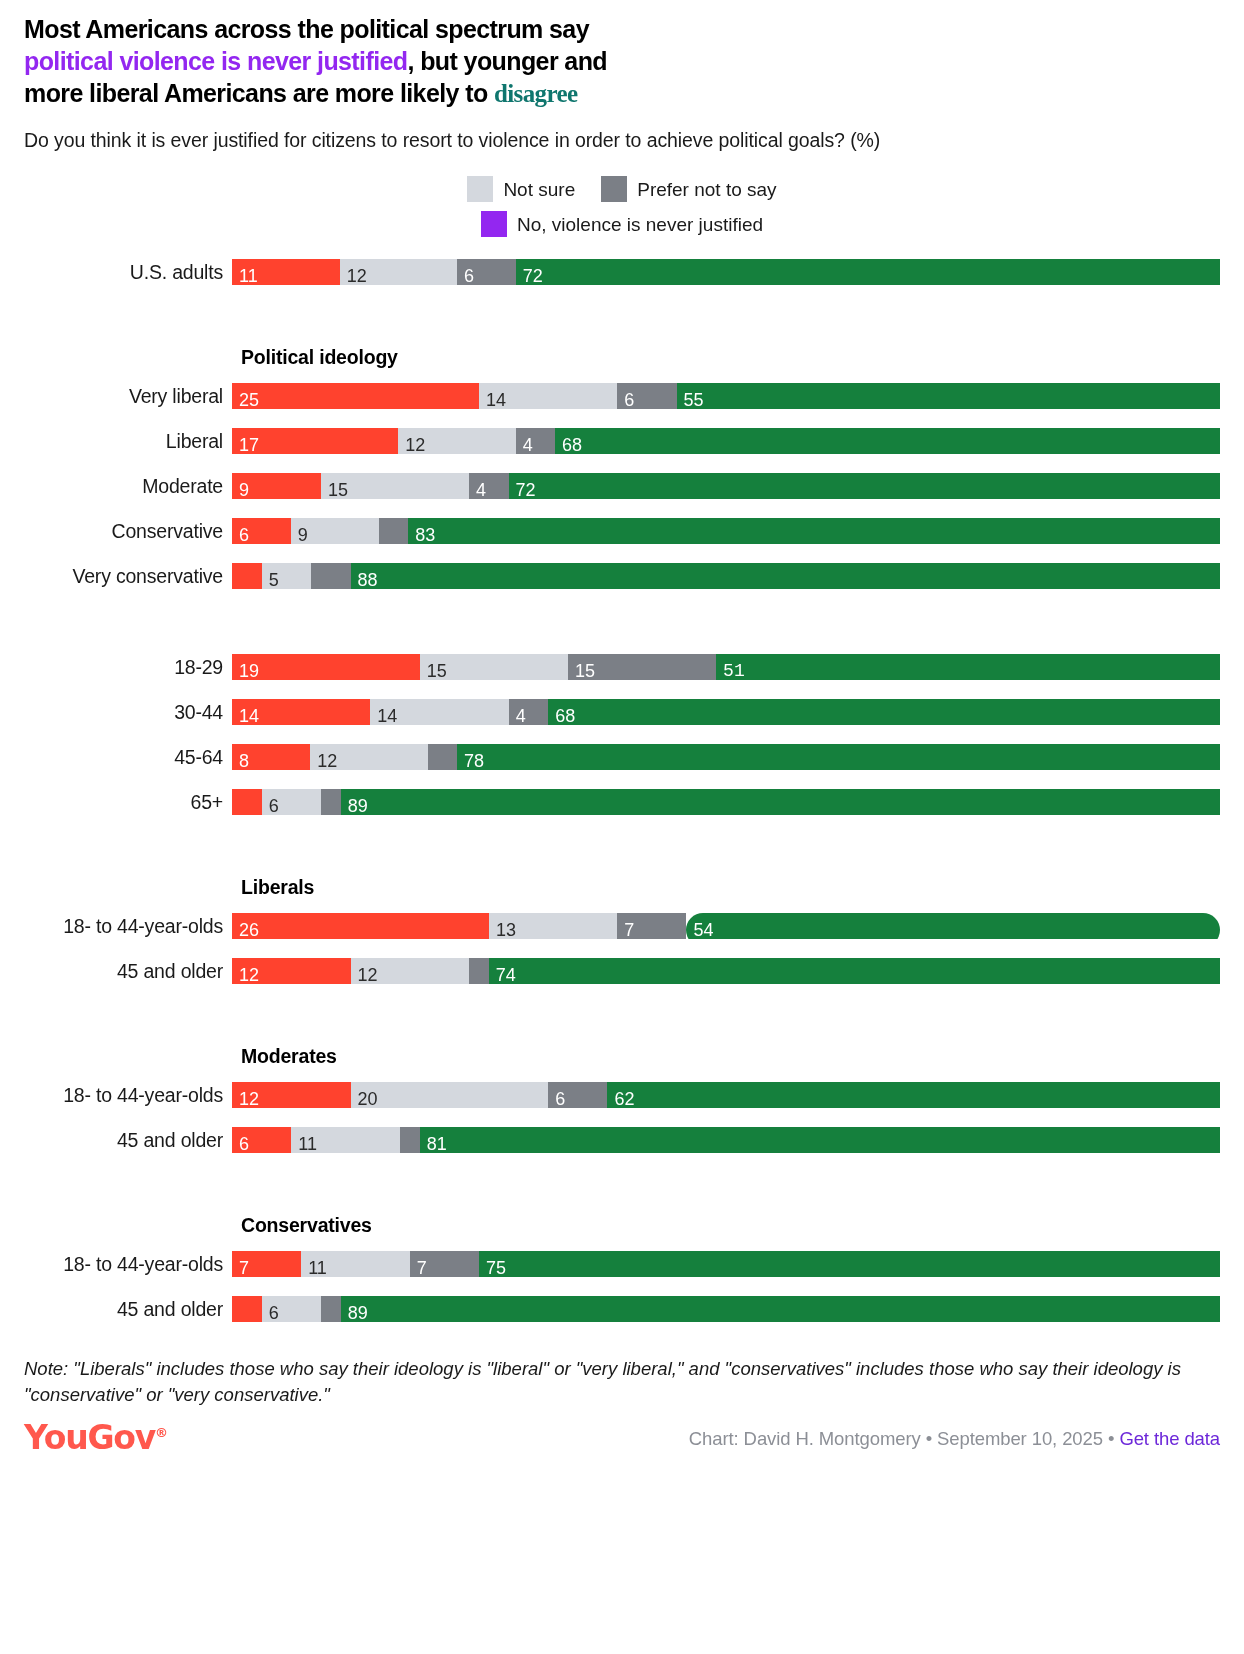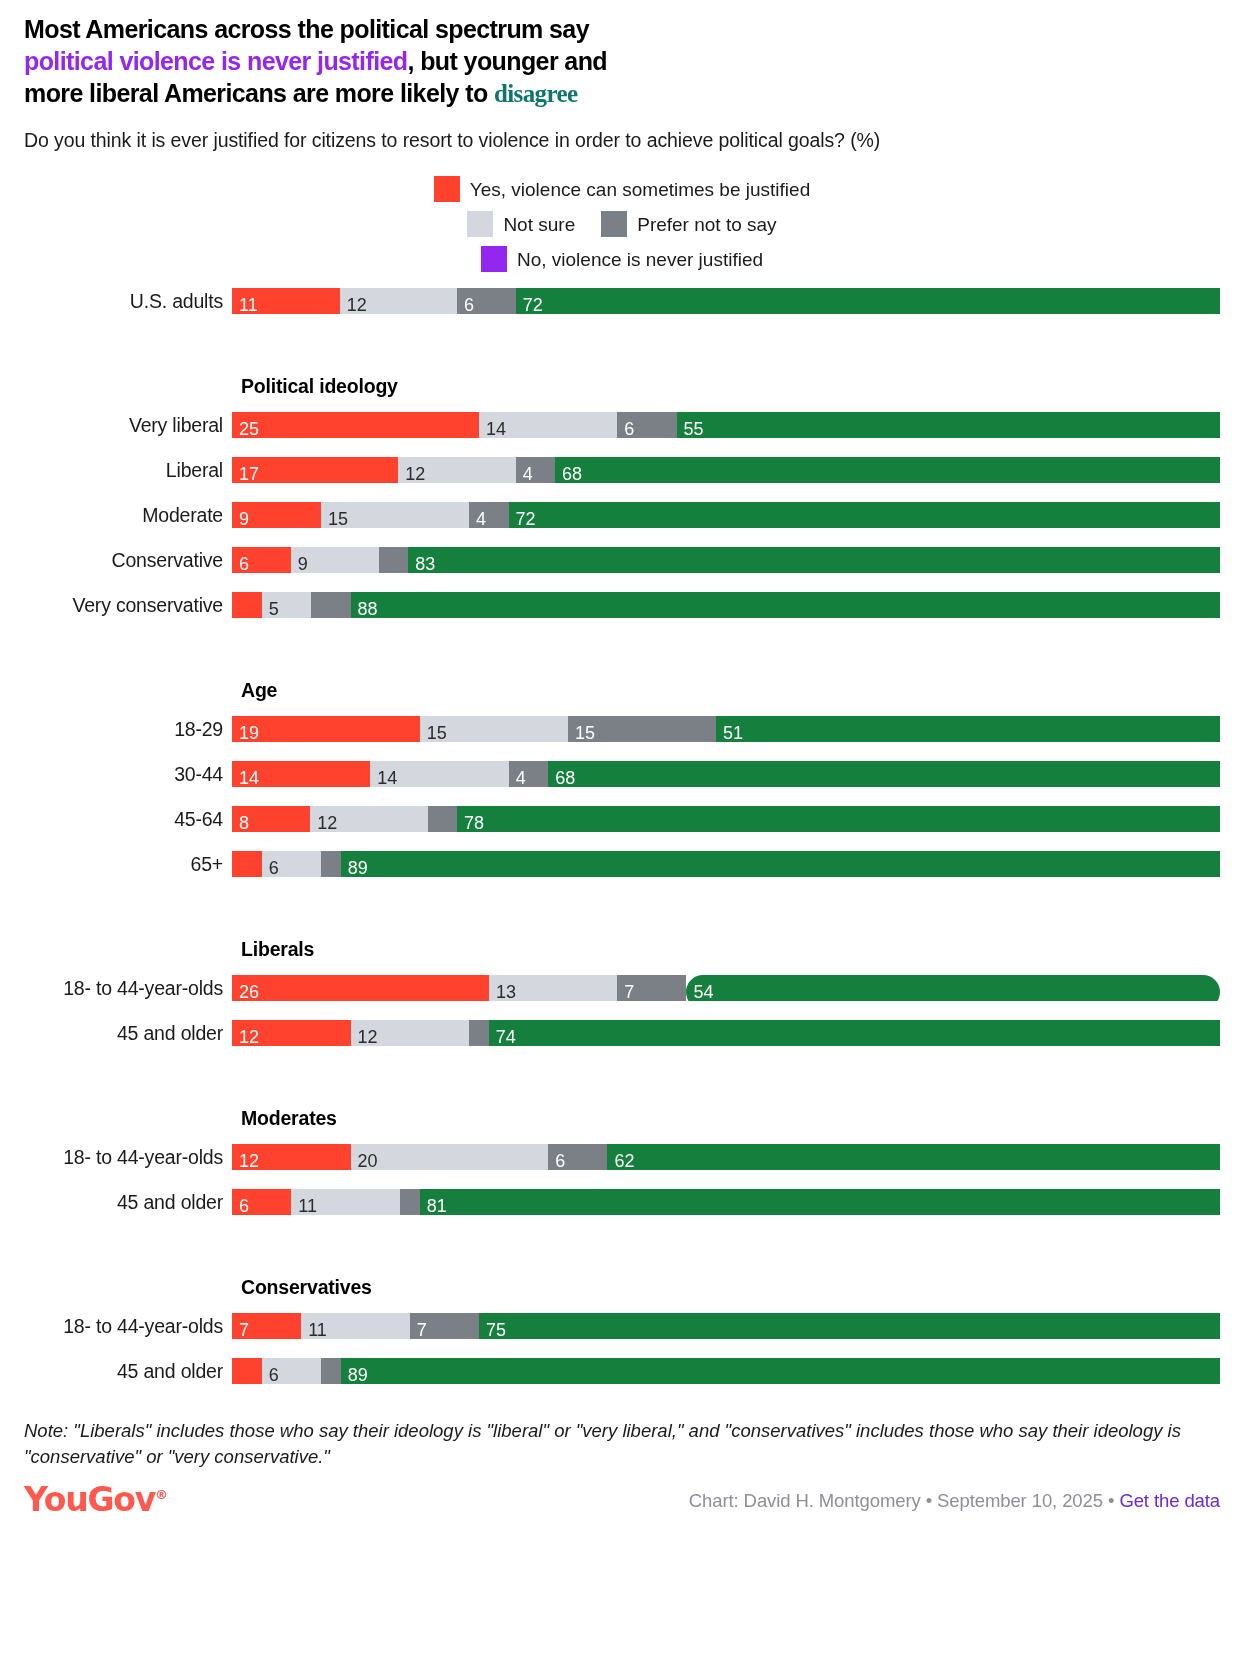--- a/index.html
+++ b/index.html
@@ -70,21 +70,21 @@
     flex: 0 0 26px;
     display: inline-block;
   }
   .sw-red { background: #ff422e; }
   .sw-lgray { background: #d4d8de; }
   .sw-dgray { background: #7b7f86; }
   .sw-purple { background: #9327f0; }
 
   
   .chart {
-    margin-top: 12px;
+    margin-top: 18px;
   }
   .group {
     margin-bottom: 0;
   }
   .group-header {
     font-size: 19.5px;
     font-weight: 700;
     color: #000000;
     margin-left: 217px;
     margin-bottom: 10px;
@@ -178,26 +178,20 @@
     <span>Most Americans across the political spectrum say</span><br>
     <span class="hl-purple">political violence is never justified</span><span>, but younger and</span><br>
     <span>more liberal Americans are more likely to </span><span class="hl-red">disagree</span>
   </h1>
 
   <div class="subtitle">Do you think it is ever justified for citizens to resort to violence in order to achieve political goals? (%)</div>
 
   <div class="legend">
     <div class="legend-row">
       <div class="legend-item">
-        <span class="swatch sw-red"></span>
-        <span>Yes, violence can sometimes be justified</span>
-      </div>
-    </div>
-    <div class="legend-row">
-      <div class="legend-item">
         <span class="swatch sw-lgray"></span>
         <span>Not sure</span>
       </div>
       <div class="legend-item">
         <span class="swatch sw-dgray"></span>
         <span>Prefer not to say</span>
       </div>
     </div>
     <div class="legend-row">
       <div class="legend-item">
@@ -263,28 +257,27 @@
           <div class="bar-track">
             <div class="seg red nolabel" style="width: 3%;"></div>
             <div class="seg lgray" style="width: 5%;">5</div>
             <div class="seg dgray nolabel" style="width: 4%;"></div>
             <div class="seg purple" style="width: 88%;">88</div>
           </div>
         </div>
       </div>
       <div class="spacer-lg"></div>
       <div class="group">
-        <div class="group-header">Age</div>
         <div class="bar-row">
           <div class="bar-label">18-29</div>
           <div class="bar-track">
             <div class="seg red" style="width: 19%;">19</div>
             <div class="seg lgray" style="width: 15%;">15</div>
             <div class="seg dgray" style="width: 15%;">15</div>
-            <div class="seg purple" style="width: 51%;">51</div>
+            <div class="seg purple" style="width: 51%; font-family: Liberation Mono, monospace;">51</div>
           </div>
         </div>
         <div class="bar-row">
           <div class="bar-label">30-44</div>
           <div class="bar-track">
             <div class="seg red" style="width: 14%;">14</div>
             <div class="seg lgray" style="width: 14%;">14</div>
             <div class="seg dgray" style="width: 4%;">4</div>
             <div class="seg purple" style="width: 68%;">68</div>
           </div>

